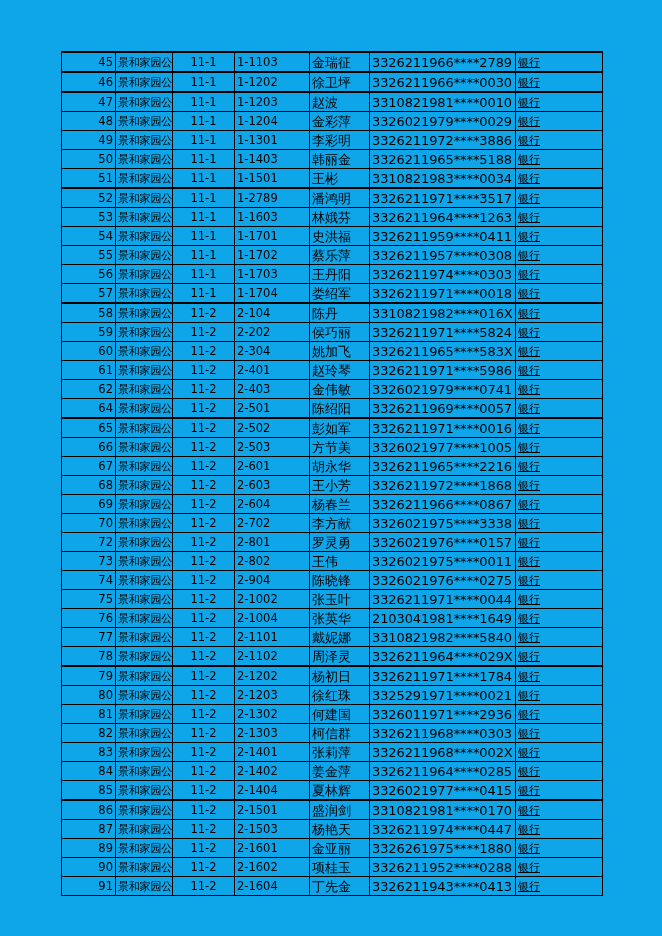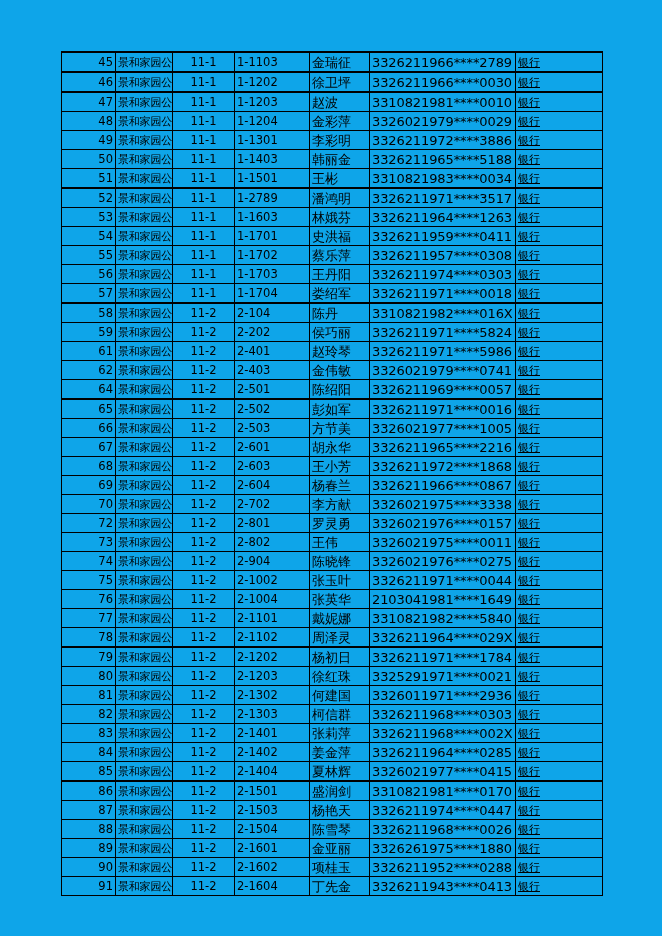--- a/index.html
+++ b/index.html
@@ -238,20 +238,29 @@
           <tr>
             <td class="seq">59</td>
             <td class="project">景和家园公</td>
             <td class="building">11-2</td>
             <td class="room">2-202</td>
             <td class="name">侯巧丽</td>
             <td class="idcard">3326211971****5824</td>
             <td class="method">银行</td>
           </tr>
           <tr>
+            <td class="seq">60</td>
+            <td class="project">景和家园公</td>
+            <td class="building">11-2</td>
+            <td class="room">2-304</td>
+            <td class="name">姚加飞</td>
+            <td class="idcard">3326211965****583X</td>
+            <td class="method">银行</td>
+          </tr>
+          <tr>
             <td class="seq">61</td>
             <td class="project">景和家园公</td>
             <td class="building">11-2</td>
             <td class="room">2-401</td>
             <td class="name">赵玲琴</td>
             <td class="idcard">3326211971****5986</td>
             <td class="method">银行</td>
           </tr>
           <tr>
             <td class="seq">62</td>
@@ -460,29 +469,20 @@
             <td class="idcard">3310821981****0170</td>
             <td class="method">银行</td>
           </tr>
           <tr>
             <td class="seq">87</td>
             <td class="project">景和家园公</td>
             <td class="building">11-2</td>
             <td class="room">2-1503</td>
             <td class="name">杨艳天</td>
             <td class="idcard">3326211974****0447</td>
-            <td class="method">银行</td>
-          </tr>
-          <tr>
-            <td class="seq">88</td>
-            <td class="project">景和家园公</td>
-            <td class="building">11-2</td>
-            <td class="room">2-1504</td>
-            <td class="name">陈雪琴</td>
-            <td class="idcard">3326211968****0026</td>
             <td class="method">银行</td>
           </tr>
           <tr>
             <td class="seq">89</td>
             <td class="project">景和家园公</td>
             <td class="building">11-2</td>
             <td class="room">2-1601</td>
             <td class="name">金亚丽</td>
             <td class="idcard">3326261975****1880</td>
             <td class="method">银行</td>

